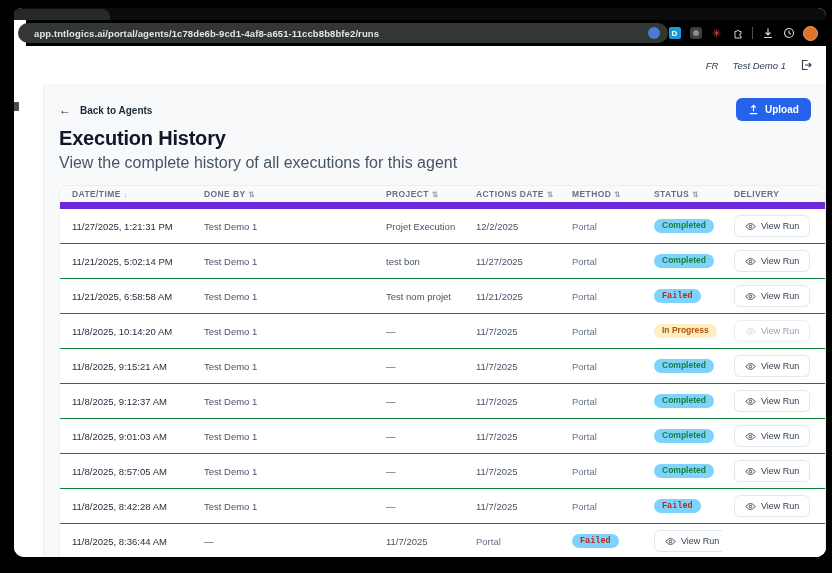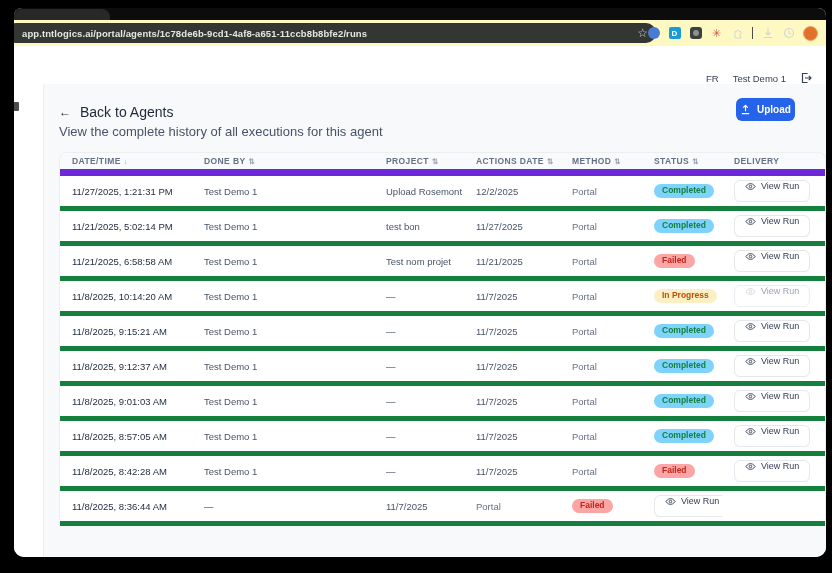--- a/index.html
+++ b/index.html
@@ -4,79 +4,79 @@
 <style>
   * { margin:0; padding:0; box-sizing:border-box; }
   html,body { width:832px; height:573px; background:#000; font-family:"Liberation Sans", sans-serif; overflow:hidden; }
 
   .window { position:absolute; left:14px; top:8px; width:812px; height:549px;
             background:#fff; border-radius:8px 8px 10px 10px; overflow:hidden; }
 
   
   .tab-strip { height:12px; background:#0b0c0b; position:relative; }
   .tab { position:absolute; left:0; bottom:0; width:96px; height:11px; background:#262926; border-radius:8px 8px 0 0; }
-  .toolbar { height:26px; background:#fef9c3; display:flex; align-items:center; position:relative; padding-right:10px; }
+  .toolbar { height:26px; background:#000000; display:flex; align-items:center; position:relative; padding-right:10px;margin-left:12px; }
   .omnibox { position:absolute; left:-8px; top:3px; height:20px; width:650px; background:#333734; border-radius:10px;
              display:flex; align-items:center; padding:0 8px 0 16px; }
   .url-text { color:#e4e6e2; font-size:9.5px; letter-spacing:.1px; flex:1; white-space:nowrap; overflow:hidden; font-weight:bold;}
   .omni-star { margin-left:6px; color:#cfd3ce; font-size:12px; line-height:1; }
   .chrome-icons { position:absolute; right:8px; top:0; height:26px; display:flex; align-items:center; gap:8px; }
   .ci { width:13px; height:13px; display:flex; align-items:center; justify-content:center; font-size:10px; }
   .ext-circle { width:12px; height:12px; border-radius:50%; background:#4a7bd4; }
   .ext-d { width:12px; height:12px; border-radius:2px; background:#1a9bd7; color:#fff; font-size:8px; font-weight:bold; display:flex; align-items:center; justify-content:center; }
   .ext-cam { width:12px; height:12px; border-radius:3px; background:#3c403c; display:flex; align-items:center; justify-content:center; }
   .ext-cam::after { content:""; width:6px; height:6px; border-radius:50%; background:#8b908b; }
   .ext-red { color:#d05848; font-size:11px; line-height:1; }
   .chrome-divider { width:1px; height:12px; background:#4a4d4a; }
   .avatar { width:15px; height:15px; border-radius:50%; background:#e2722a; border:1.5px solid #f0a261; }
   .mono-icon { color:#d4d7d3; }
 
   
-  .app-header { height:38px; background:#fff; display:flex; align-items:flex-end; justify-content:flex-end;
-                gap:14px; padding-right:14px; }
+  .app-header { height:38px; background:#fff; display:flex; align-items:center; justify-content:flex-end;
+                gap:14px; padding-right:14px;font-style:italic; }
   .lang { font-size:9.5px; color:#344054; font-weight:500; cursor:pointer; }
   .user-name { font-size:9.5px; color:#344054; }
   .logout { color:#344054; display:flex; }
 
   .app-body { display:flex; height:473px; }
   .sidebar { width:63px; background:#fff; border-right:1px solid #eceef0; position:relative; }
   .sidebar-frag { position:absolute; left:0; top:18px; width:5px; height:9px; background:#474b4e; border-radius:0 1px 1px 0; }
 
   .main { flex:1; background:#f8f9fa; position:relative; padding:20px 0 0 15px; }
 
   .back-row { display:flex; align-items:center; gap:9px; color:#1d2939; }
   .back-arrow { font-size:12px; line-height:1; }
-  .back-label { font-size:14px; font-weight:400; }
+  .back-label { font-size:10px; font-weight:700; }
 
   .upload-btn { position:absolute; left:692px; top:14px; height:23px; display:flex; align-items:center; gap:6px;
-                background:#2563eb; color:#fff; border:none; border-radius:6px; padding:0 4px;
+                background:#2563eb; color:#fff; border:none; border-radius:6px; padding:0 12px;
                 font-size:10px; font-weight:600; font-family:inherit; white-space:nowrap; }
 
   .page-title { margin-top:11px; font-size:20px; font-weight:700; color:#0f1728; letter-spacing:-.2px; }
-  .page-subtitle { margin-top:4px; font-size:13px; color:#475467; }
+  .page-subtitle { margin-top:4px; font-size:16px; color:#475467; }
 
   .table-card { margin-top:13px; width:767px; background:#fff; border:1px solid #eceef0; border-bottom:none;
                 border-radius:8px 8px 0 0; overflow:hidden; }
   .grid-row { display:grid; grid-template-columns:132px 182px 90px 96px 82px 80px 105px; align-items:center; }
   .thead { height:23px; background:#f9fafb; border-bottom:7px solid #6d28d9; }
   .th { padding-left:12px; font-size:8.5px; font-weight:600; color:#667085; letter-spacing:.4px;
         display:flex; align-items:center; gap:3px; white-space:nowrap; cursor:pointer; }
   .sort-glyph { font-size:7.5px; color:#98a2b3; }
 
-  .trow { height:35px; border-bottom:5px solid #15803d; background:#fff; }
+  .trow { height:35px; border-bottom:1px solid #15803d; background:#fff; }
   .td { padding-left:12px; font-size:9.5px; color:#475467; white-space:nowrap; overflow:hidden; }
   .td-date { color:#1d2939; }
   .td-method { color:#667085; }
 
   .badge { display:inline-block; font-size:8.5px; font-weight:600; padding:2.5px 8px; border-radius:10px; line-height:1.1; }
   .badge-completed { background:#7dd3fc; color:#15803d; }
-  .badge-failed { background:#fca5a5; color:#c0261c; }
+  .badge-failed { background:#7dd3fc; color:#c0261c;font-family:Liberation Mono, monospace; }
   .badge-in_progress { background:#fcefc3; color:#b45309; }
 
-  .view-run { display:inline-flex; align-items:flex-start; gap:5px; height:22px; padding:0 10px; margin-left:12px;
+  .view-run { display:inline-flex; align-items:center; gap:5px; height:22px; padding:0 10px; margin-left:12px;
               background:#fff; border:1px solid #e4e7ec; border-radius:6px; font-size:9px; font-weight:500;
               color:#344054; font-family:inherit; white-space:nowrap; box-shadow:0 1px 1px rgba(16,24,40,.04); }
   .view-run svg { display:block; }
   .view-run.disabled { color:#9aa4b2; border-color:#eaedf1; box-shadow:none; }
   .view-run.disabled svg { opacity:.45; }
 </style>
 </head>
 <body>
 
 <div class="window">
@@ -144,20 +144,21 @@
         <span class="back-label">Back to Agents</span>
       </div>
 
       <button class="upload-btn">
         <svg width="11" height="11" viewBox="0 0 12 12" fill="none" stroke="#fff" stroke-width="1.3">
           <path d="M6 8V2M3.5 4 6 1.5 8.5 4M2 10.5h8"></path>
         </svg>
         <span>Upload</span>
       </button>
 
+      <div class="page-title">Execution History</div>
       <div class="page-subtitle">View the complete history of all executions for this agent</div>
 
       <div class="table-card">
         <div class="grid-row thead">
             <div class="th">
               <span>DATE/TIME</span>
               <span class="sort-glyph">↓</span>
             </div>
             <div class="th">
               <span>DONE BY</span>
@@ -180,21 +181,21 @@
               <span class="sort-glyph">⇅</span>
             </div>
             <div class="th">
               <span>DELIVERY</span>
             </div>
           </div>
         <div>
             <div class="grid-row trow">
     <div class="td td-date">11/27/2025, 1:21:31 PM</div>
     <div class="td">Test Demo 1</div>
-    <div class="td">Upload Rosemont</div>
+    <div class="td">Projet Execution</div>
     <div class="td">12/2/2025</div>
     <div class="td td-method">Portal</div>
     <div class="td">
       <span class="badge badge-completed">Completed</span>
     </div>
     <div class="td" style="padding-left:0;">
       <button class="view-run">
         <svg width="11" height="11" viewBox="0 0 12 12" fill="none" stroke="currentColor" stroke-width="1">
           <path d="M1 6s2-3.2 5-3.2S11 6 11 6s-2 3.2-5 3.2S1 6 1 6z"></path>
                     <circle cx="6" cy="6" r="1.4"></circle>

